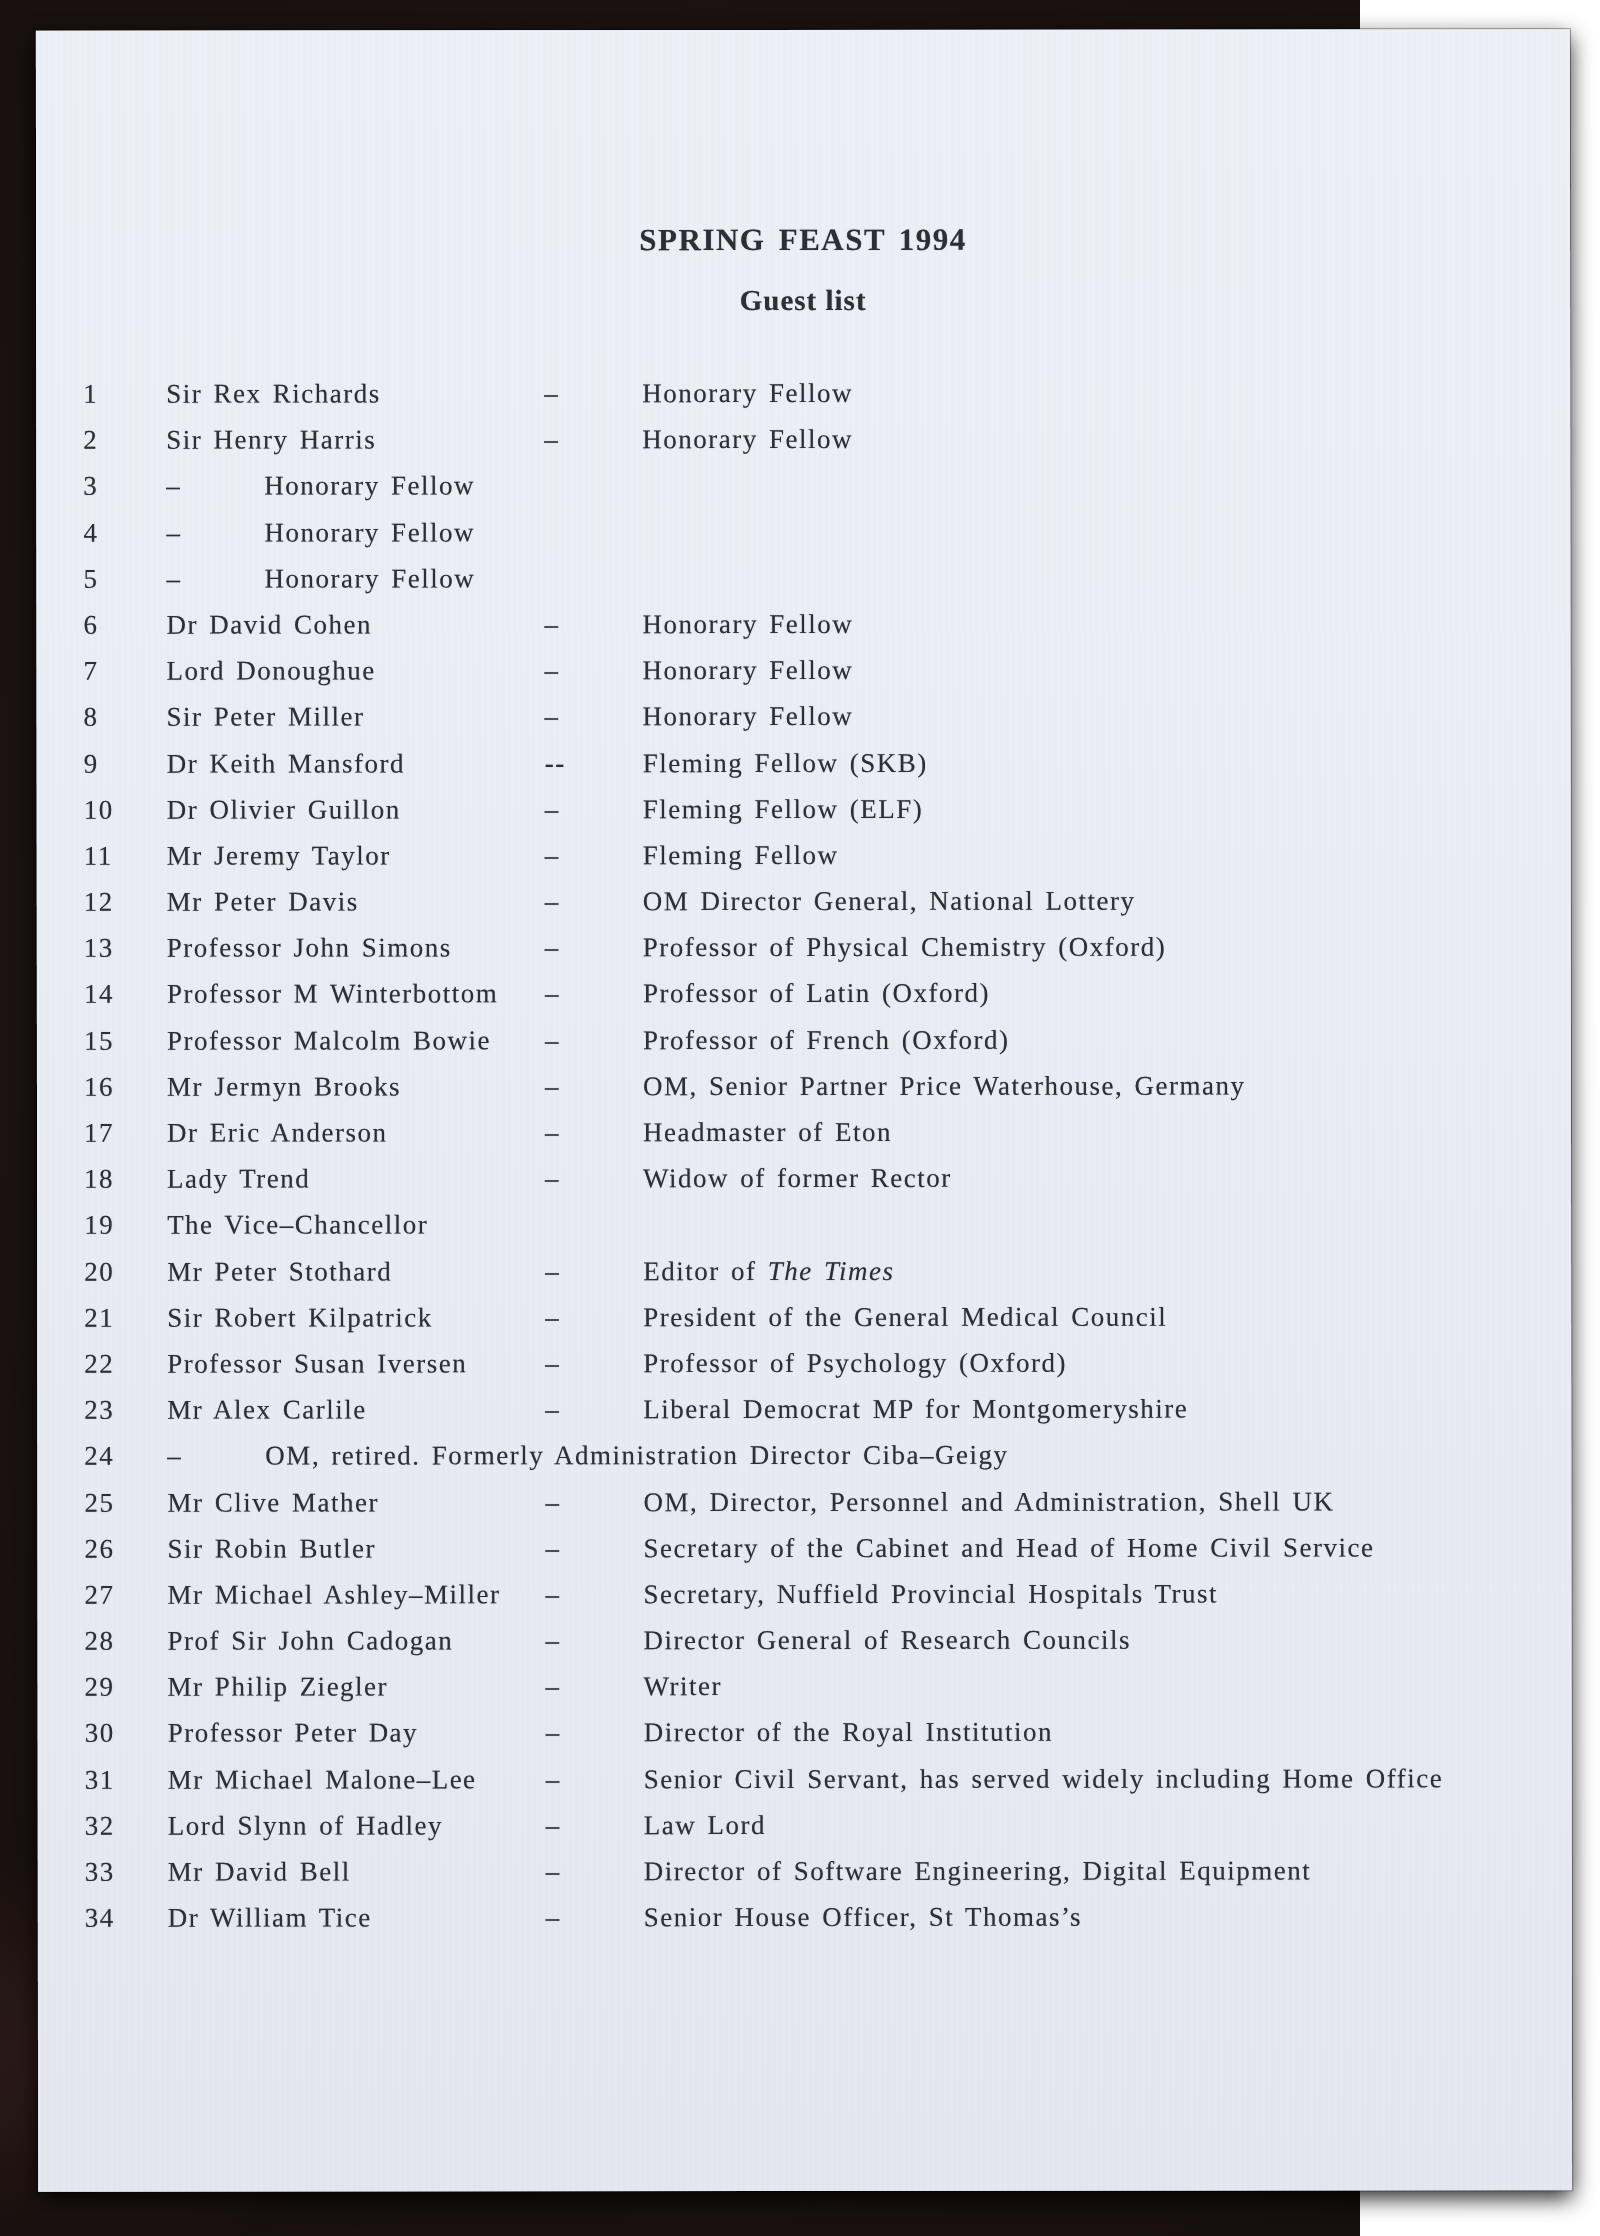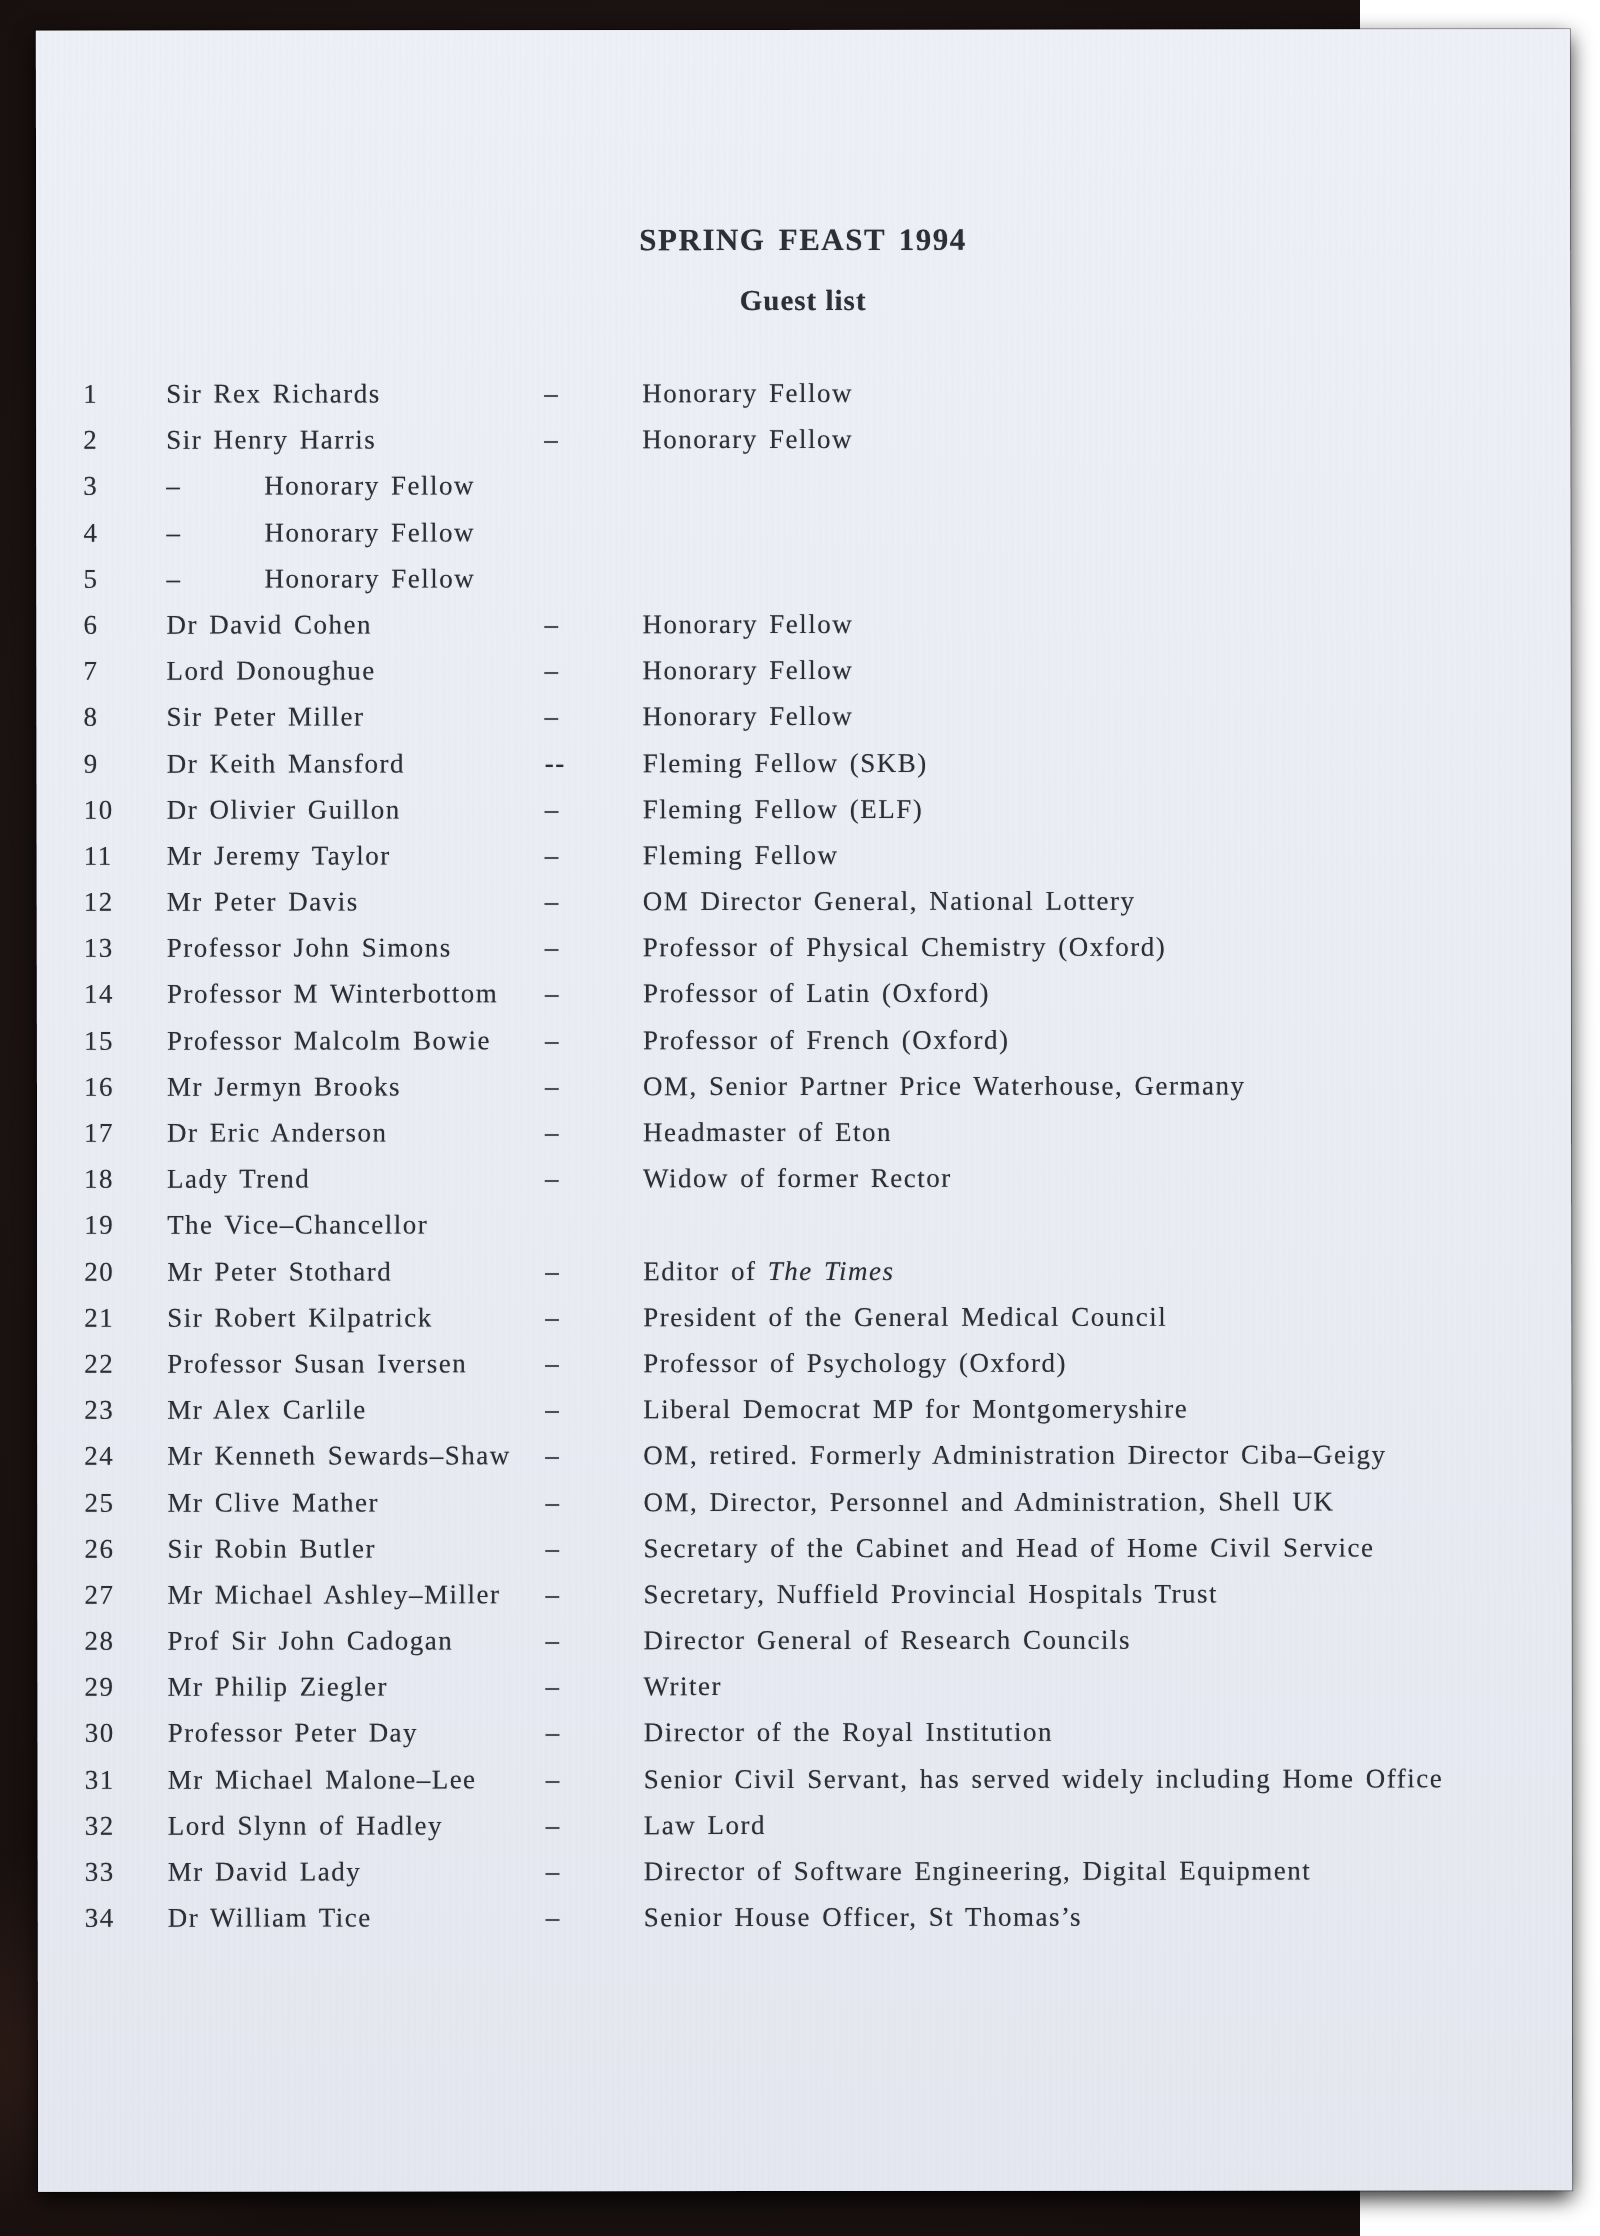--- a/index.html
+++ b/index.html
@@ -248,21 +248,20 @@
 
   <div class="guest-row">
     <span class="col-num">23</span>
     <span class="col-name">Mr Alex Carlile</span>
     <span class="col-sep">–</span>
     <span class="col-role">Liberal Democrat MP for Montgomeryshire</span>
   </div>
 
   <div class="guest-row">
     <span class="col-num">24</span>
-    <span class="col-name">Mr Kenneth Sewards–Shaw</span>
     <span class="col-sep">–</span>
     <span class="col-role">OM, retired. Formerly Administration Director Ciba–Geigy</span>
   </div>
 
   <div class="guest-row">
     <span class="col-num">25</span>
     <span class="col-name">Mr Clive Mather</span>
     <span class="col-sep">–</span>
     <span class="col-role">OM, Director, Personnel and Administration, Shell UK</span>
   </div>
@@ -311,21 +310,21 @@
 
   <div class="guest-row">
     <span class="col-num">32</span>
     <span class="col-name">Lord Slynn of Hadley</span>
     <span class="col-sep">–</span>
     <span class="col-role">Law Lord</span>
   </div>
 
   <div class="guest-row">
     <span class="col-num">33</span>
-    <span class="col-name">Mr David Lady</span>
+    <span class="col-name">Mr David Bell</span>
     <span class="col-sep">–</span>
     <span class="col-role">Director of Software Engineering, Digital Equipment</span>
   </div>
 
   <div class="guest-row">
     <span class="col-num">34</span>
     <span class="col-name">Dr William Tice</span>
     <span class="col-sep">–</span>
     <span class="col-role">Senior House Officer, St Thomas’s</span>
   </div>

